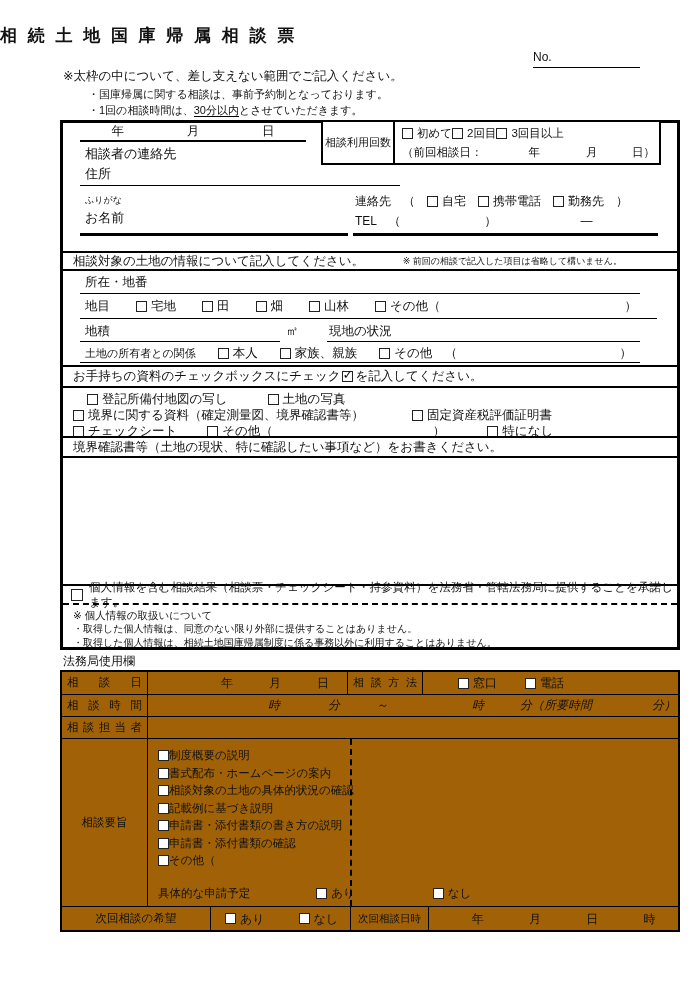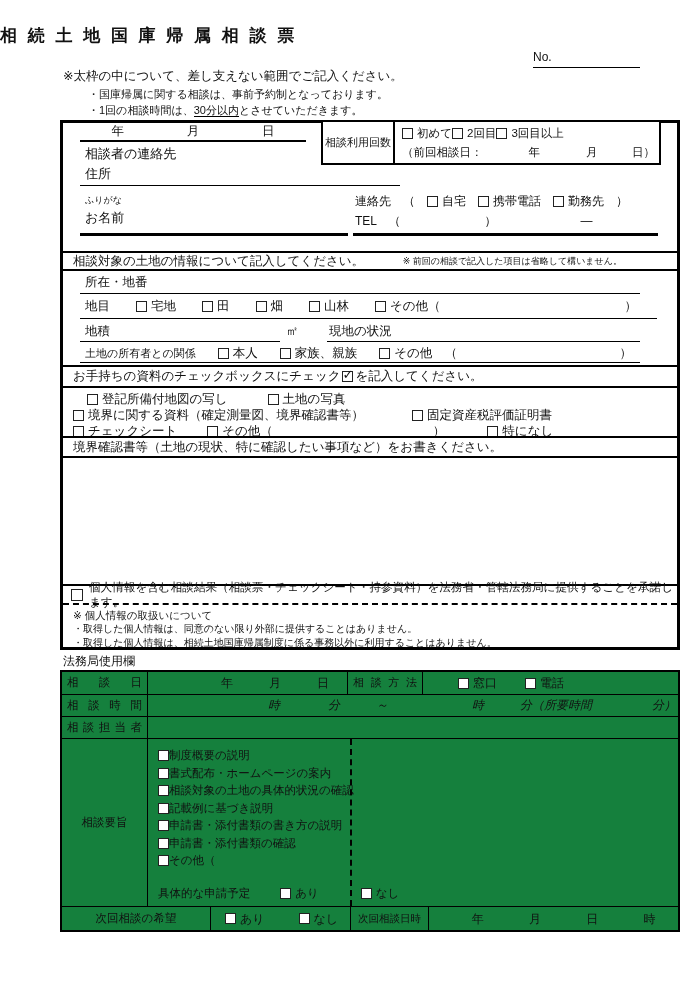--- a/index.html
+++ b/index.html
@@ -49,21 +49,21 @@
 
   
   .flexrow { display:flex; align-items:center; }
 
   
   .docs { padding:3px 0 0 10px; font-size:12.5px; }
   .docs .drow { display:flex; align-items:center; height:16px; }
 
   
   .office-heading { position:absolute; left:63px; top:653px; font-size:12px; }
-  .office-table { position:absolute; left:60px; top:670px; width:620px; border:2.5px solid #000; background:#15803d; font-size:12px; }
+  .office-table { position:absolute; left:60px; top:670px; width:620px; border:2.5px solid #000; background:#a16207; font-size:12px; }
   .orow { display:flex; border-top:1.5px solid #000; align-items:stretch; }
   .orow.first { border-top:none; }
   .ocell { border-left:1.5px solid #000; }
   .ocell.first { border-left:none; }
   .olabel { width:85px; padding:0 5px; font-size:11.5px; text-align:justify; text-align-last:justify; }
   .r1,.r2,.r3 { height:22px; line-height:20px; }
   .r4 { height:168px; }
   .r5 { height:24px; line-height:22px; }
   .units { display:flex; justify-content:space-around; align-items:center; }
   .vdash { position:absolute; left:202px; top:0; bottom:0; border-left:2px dashed #000; }
@@ -330,21 +330,21 @@
             <li>
               <span class="cb"></span>
               <span class="cb-label">申請書・添付書類の確認</span>
             </li>
 
             <li>
               <span class="cb"></span>
               <span class="cb-label">その他（</span>
             </li>
           </ul>
-        <div class="abs flexrow" style="left:10px;bottom:5px;font-size:11.5px;">
+        <div class="abs flexrow" style="left:10px;bottom:5px;font-size:11.5px;gap:36px;">
           <span>具体的な申請予定</span>
           <span class="cb-item" style="margin-left:30px;">
               <span class="cb"></span>
               <span class="cb-label">あり</span>
             </span>
           <span class="cb-item" style="margin-left:42px;">
               <span class="cb"></span>
               <span class="cb-label">なし</span>
             </span>
         </div>

